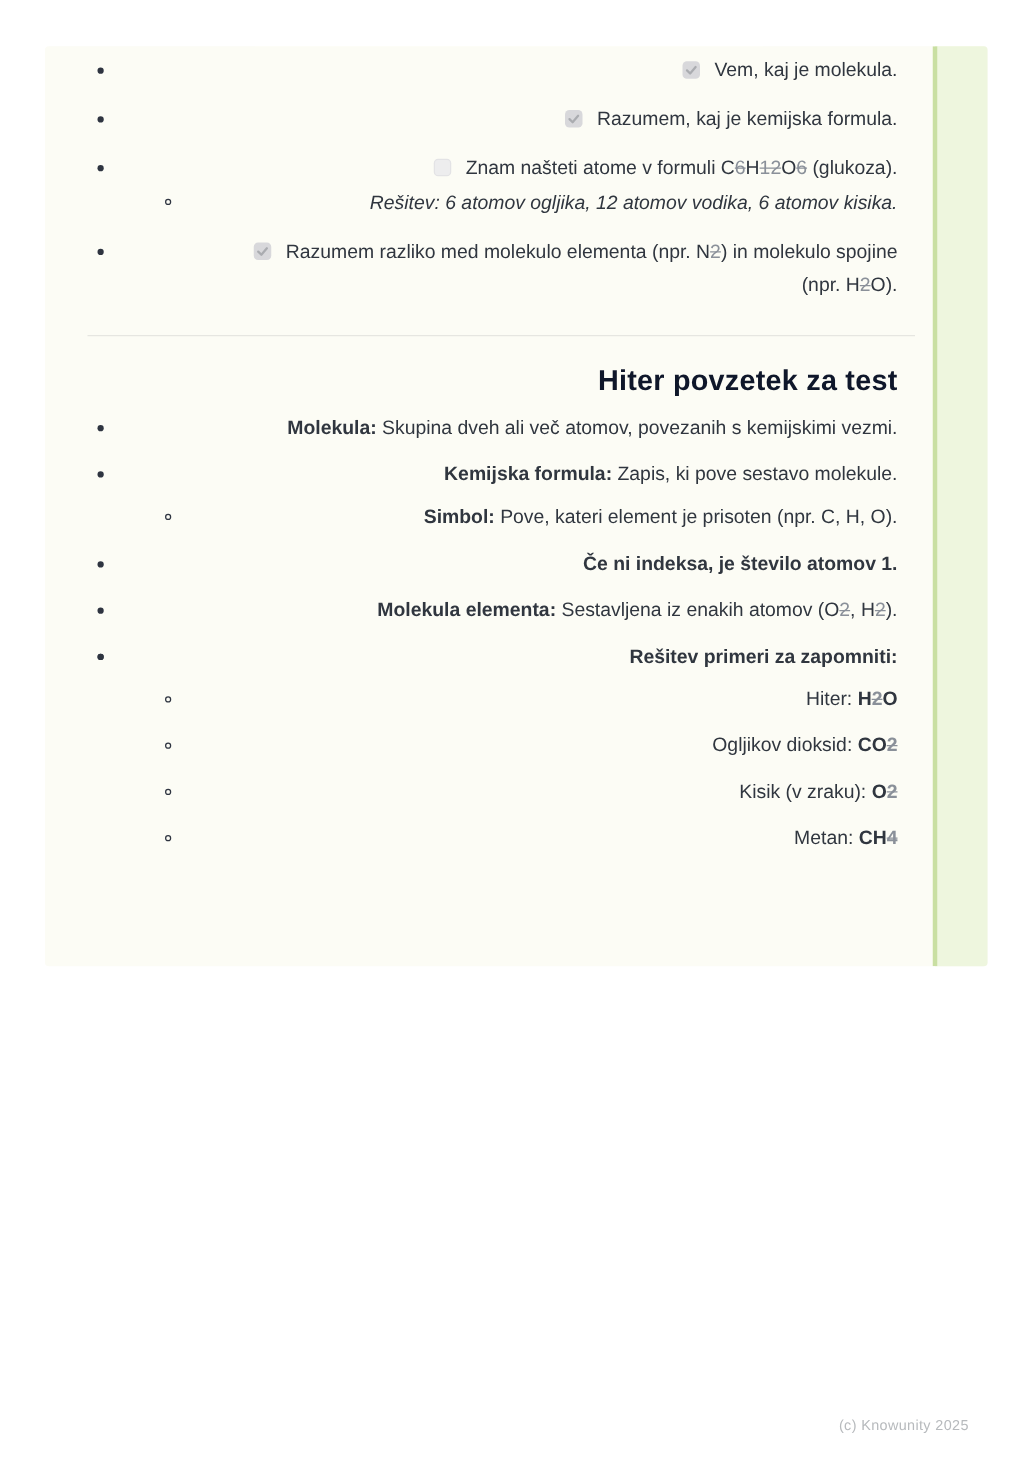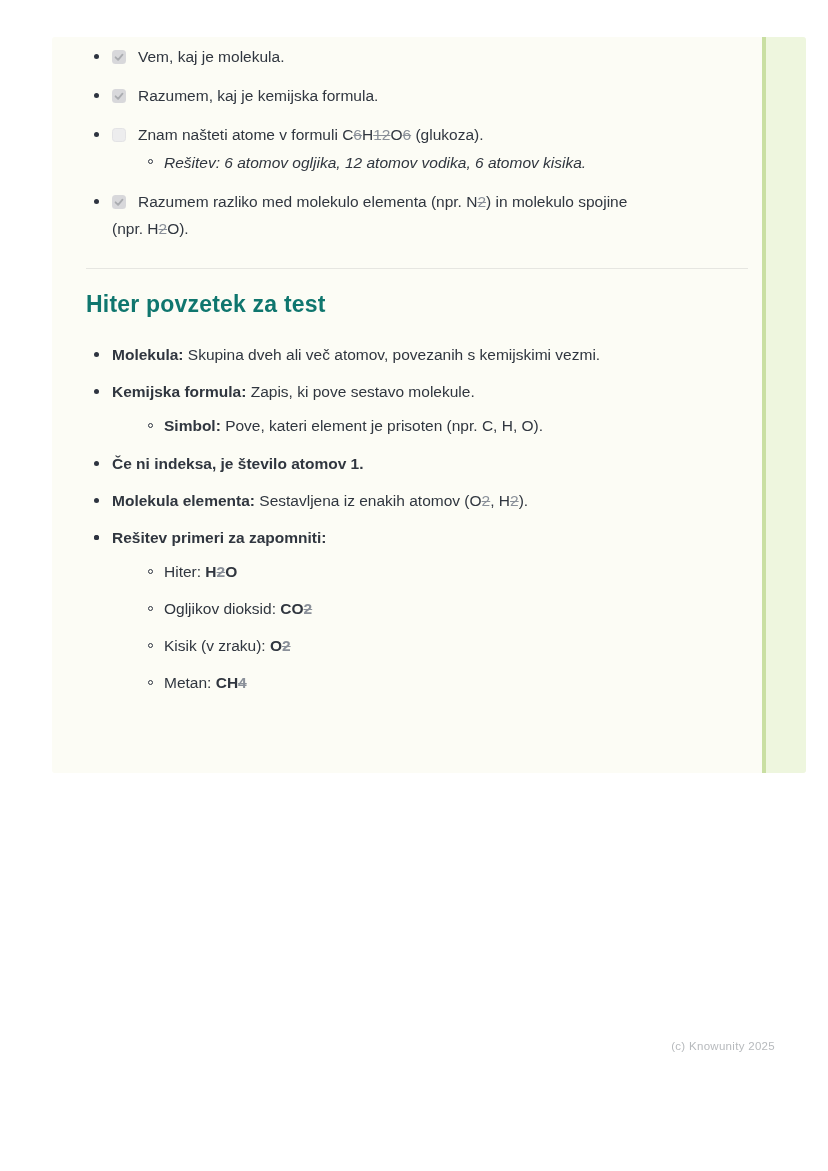--- a/index.html
+++ b/index.html
@@ -1,21 +1,21 @@
 <!DOCTYPE html>
 <html><head>
 <meta charset="utf-8">
 <style>
   * { margin:0; padding:0; box-sizing:border-box; }
   html,body { width:828px; height:1171px; background:#ffffff;
               font-family:"Liberation Sans", sans-serif; }
   .page { position:relative; width:828px; height:1171px; overflow:hidden; background:#ffffff; }
 
-  .card { position:absolute; left:52px; top:37px; width:754px; height:736px;
-          background:#fcfcf5; border-radius:3px; }
+  .card { position:absolute; left:36px; top:37px; width:754px; height:736px;
+          background:#fcfcf5; border-radius:3px;text-align:right; }
   .strip { position:absolute; right:0; top:0; width:44px; height:100%;
            background:#eef6de; border-left:4px solid #c9dfa2; border-radius:0 3px 3px 0; }
 
   .content { position:absolute; left:34px; top:0; width:648px; padding-top:6px;
              color:#30363f; font-size:15.5px; }
 
   ul { list-style:none; }
   .checklist > li { position:relative; padding-left:26px; margin-bottom:12px; line-height:27px; }
   .bullet { position:absolute; left:8px; top:11px; width:5px; height:5px; border-radius:50%;
             background:#2e3440; }
@@ -26,35 +26,35 @@
   .cbx svg { display:block; width:14px; height:14px; }
 
   .subitem { position:relative; padding-left:52px; line-height:27px; margin-top:1px; }
   .subitem .circ, .sub > li .circ {
       position:absolute; left:36px; top:10px; width:5px; height:5px;
       border:1.5px solid #2e3440; border-radius:50%; background:transparent; }
   .solution { font-style:italic; }
 
   .divider { border:none; border-top:1px solid #e6e6e1; width:662px; margin:26px 0 0 0; }
 
-  h2.summary-heading { color:#0f766e; font-size:23px; font-weight:700;
-                       margin:22px 0 24px 0; letter-spacing:.2px; }
+  h2.summary-heading { color:#0f172a; font-size:23px; font-weight:700;
+                       margin:22px 0 12px 0; letter-spacing:.2px; }
 
   .summary > li { position:relative; padding-left:26px; margin-bottom:12px; line-height:25px; }
   .summary > li > .bullet { top:10px; }
   .sub { margin-top:9px; }
   .sub > li { position:relative; padding-left:52px; margin-bottom:11px; line-height:26px; }
 
   .rb  { font-weight:700; }
   .rs  { color:#8a9099; text-decoration:line-through; }
   .badge { display:inline-block; background:#f3f7e6; border:1px solid #dfe8cb; color:#61a32e;
            font-weight:700; font-size:12.5px; line-height:19px; padding:0 7px;
            border-radius:5px; vertical-align:1px; margin:0 2px; }
 
-  .footer-credit { position:absolute; right:53px; top:1040px; color:#b7babd;
+  .footer-credit { position:absolute; right:53px; top:1135px; color:#b7babd;
                    font-size:11.5px; letter-spacing:.3px; }
 </style>
 </head>
 <body>
 
 <div class="page">
   <div class="card">
     <div class="strip"></div>
     <div class="content">
       <ul class="checklist" id="checklist">

